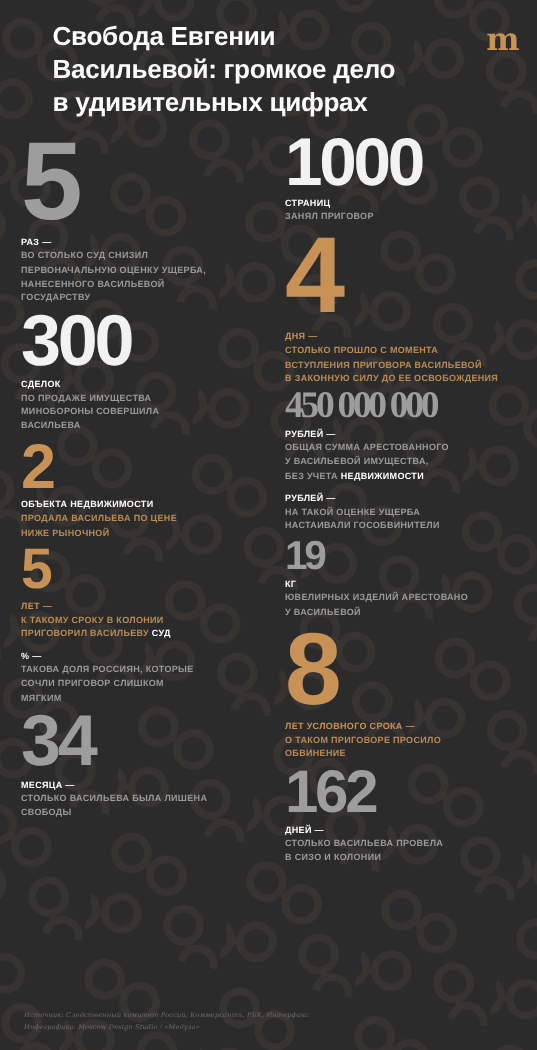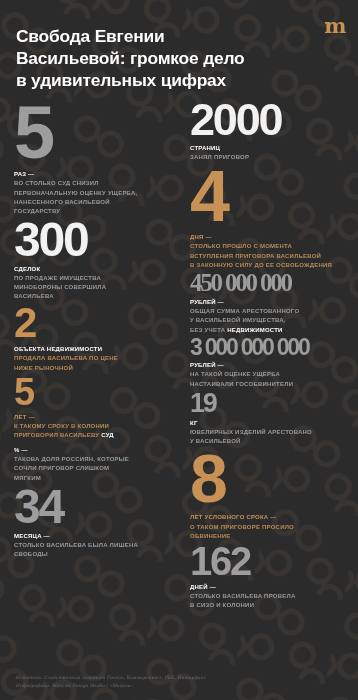--- a/index.html
+++ b/index.html
@@ -22,22 +22,23 @@
   #page {
     position:absolute; inset:0;
     z-index:2;
     display:flex;
     flex-direction:column;
   }
 
   
   .header {
     position:relative;
-    padding:26px 16px 8px 16px;
+    padding:14px 16px 8px 16px;
     flex:0 0 auto;
+    margin-left:19px;
   }
   .title {
     color:#ffffff;
     font-size:17.4px;
     line-height:1.26;
     font-weight:bold;
     letter-spacing:-0.2px;
     max-width:270px;
     white-space:pre-line;
   }
@@ -176,40 +177,39 @@
         </div>
         <div class="stat c-grey">
           <span class="num" style="font-size: 48px;">34</span>
           <div class="cap"><span class="lead">МЕСЯЦА —</span>
 <span>СТОЛЬКО ВАСИЛЬЕВА БЫЛА ЛИШЕНА
 СВОБОДЫ</span></div>
         </div>
       </div>
     <div class="col col-right">
         <div class="stat c-white">
-          <span class="num" style="font-size: 45px;">2000</span>
+          <span class="num" style="font-size: 45px;">1000</span>
           <div class="cap"><span class="lead">СТРАНИЦ</span>
 <span>ЗАНЯЛ ПРИГОВОР</span></div>
         </div>
         <div class="stat c-gold">
           <span class="num" style="font-size: 72px;">4</span>
           <div class="cap"><span class="lead">ДНЯ —</span>
 <span>СТОЛЬКО ПРОШЛО С МОМЕНТА
 ВСТУПЛЕНИЯ ПРИГОВОРА ВАСИЛЬЕВОЙ
 В ЗАКОННУЮ СИЛУ ДО ЕЕ ОСВОБОЖДЕНИЯ</span></div>
         </div>
         <div class="stat c-grey">
           <span class="num" style="font-size: 25px; font-family: Liberation Serif, serif;">450 000 000</span>
           <div class="cap"><span class="lead">РУБЛЕЙ —</span>
 <span>ОБЩАЯ СУММА АРЕСТОВАННОГО
 У ВАСИЛЬЕВОЙ ИМУЩЕСТВА,
 БЕЗ УЧЕТА </span><span class="hl">НЕДВИЖИМОСТИ</span></div>
         </div>
         <div class="stat c-grey">
-          <span class="num" style="font-size: 23px;">3 000 000 000</span>
           <div class="cap"><span class="lead">РУБЛЕЙ —</span>
 <span>НА ТАКОЙ ОЦЕНКЕ УЩЕРБА
 НАСТАИВАЛИ ГОСОБВИНИТЕЛИ</span></div>
         </div>
         <div class="stat c-grey">
           <span class="num" style="font-size: 27px;">19</span>
           <div class="cap"><span class="lead">КГ</span>
 <span>ЮВЕЛИРНЫХ ИЗДЕЛИЙ АРЕСТОВАНО
 У ВАСИЛЬЕВОЙ</span></div>
         </div>

